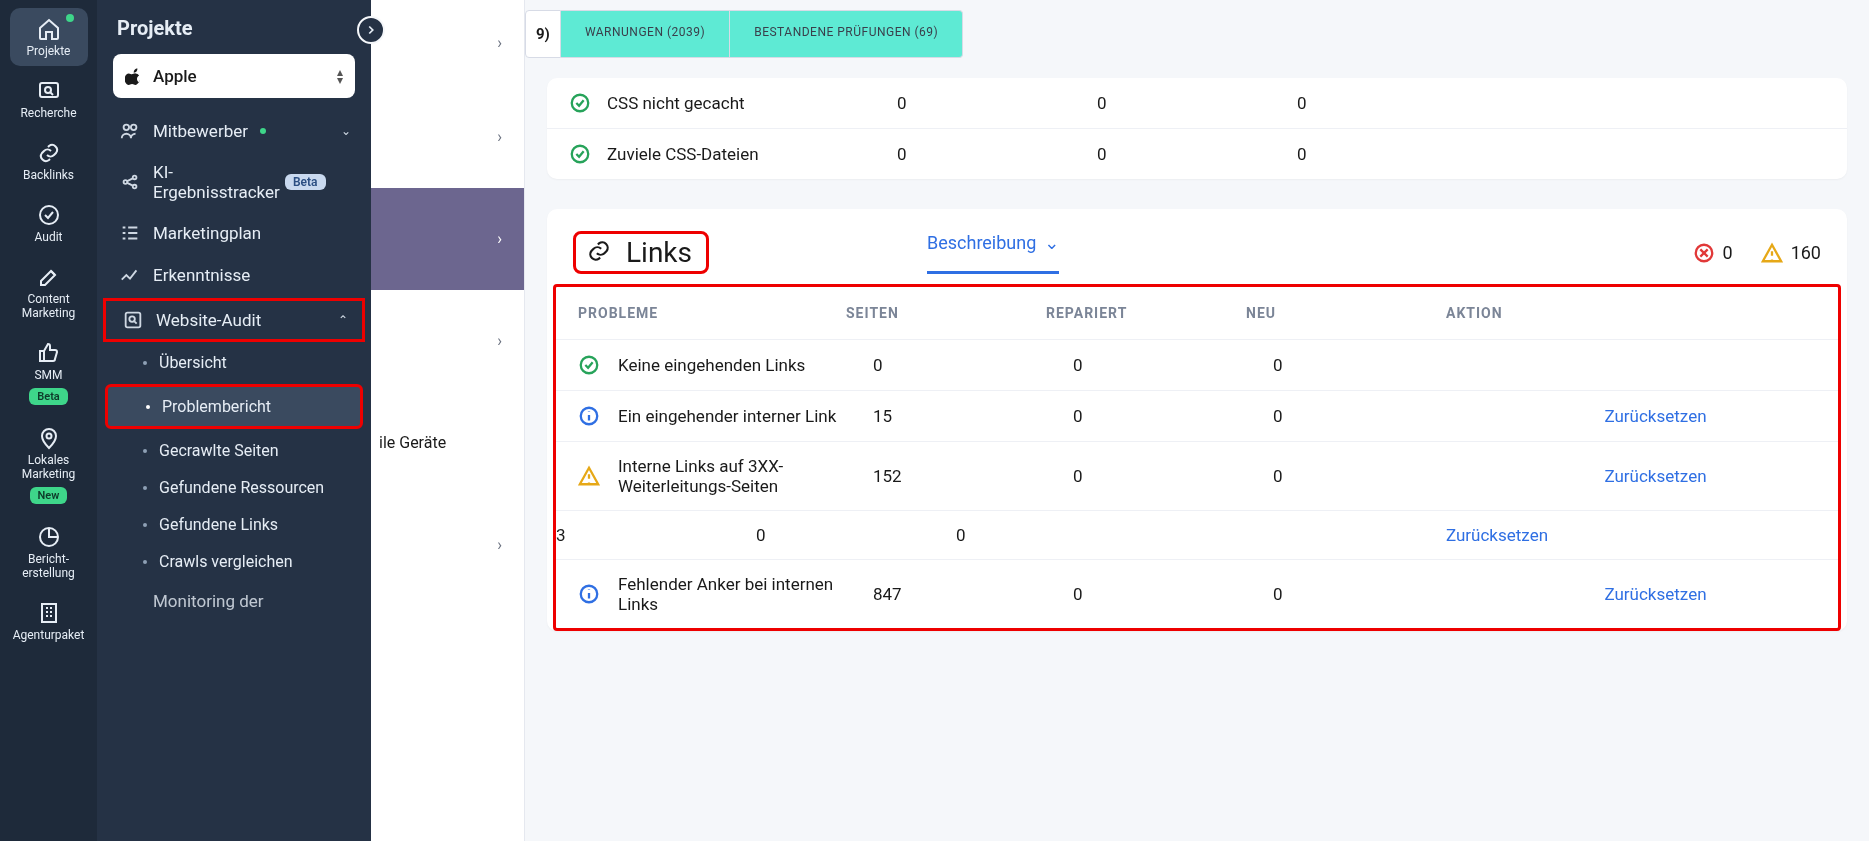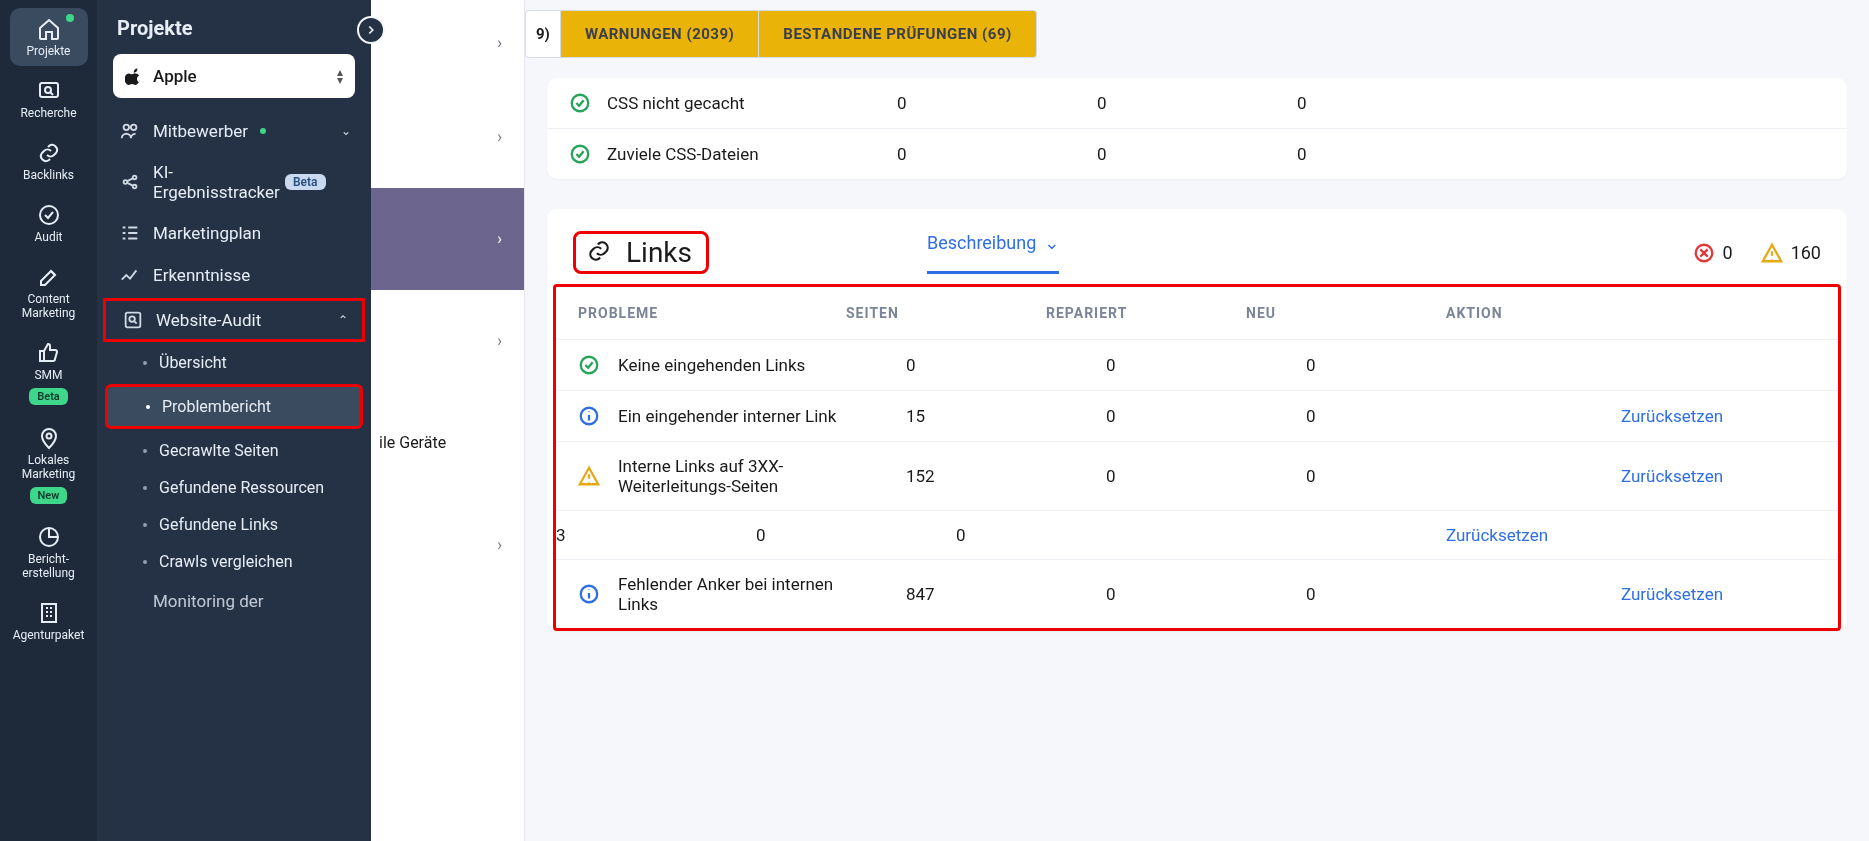--- a/index.html
+++ b/index.html
@@ -138,24 +138,24 @@
   padding:0 0 0 0;
 }
 .tabbar {
   display:flex;
   gap:0;
   margin:10px 0 0 0;
   padding-left:0;
 }
 .tab {
   border:1px solid #d7dbe6;
-  background:#eab308;
+  background:#5eead4;
   padding:14px 24px;
-  font-size:15px;
-  font-weight:700;
+  font-size:12px;
+  font-weight:400;
   letter-spacing:0.5px;
   color:#3a3f4b;
   border-left:none;
 }
 .tab.last { border-top-right-radius:4px; border-bottom-right-radius:4px; }
 .tabnum-trunc { padding:14px 10px; border:1px solid #d7dbe6; background:#fff; font-size:15px; font-weight:700; border-top-left-radius:4px; border-bottom-left-radius:4px;}
 
 
 .card-top {
   margin:20px 22px 0 22px;
@@ -227,21 +227,21 @@
   font-size:14px;
   font-weight:700;
   letter-spacing:1px;
   color:#7b8597;
 }
 .th-prob { width:290px; padding-left:22px;}
 .th-num { width:200px; }
 .th-act { flex:1; padding-left:0;}
 
 .tbody .row { padding:14px 0;}
-.tbody .col-probleme { width:350px; padding-left:22px; display:flex; gap:18px; align-items:center;}
+.tbody .col-probleme { width:317px; padding-left:22px; display:flex; gap:18px; align-items:center;}
 .tbody .text { max-width:250px; }
 .col-link { color:#2f6fe3; cursor:pointer; }
 
 
 .check-green svg { stroke:#27a35a; }
 .info-blue svg { stroke:#2f6fe3; }
 .warn-orange svg { stroke:#e6a817; }
 .err-red svg { stroke:#e13838; }
 </style>
 </head>

